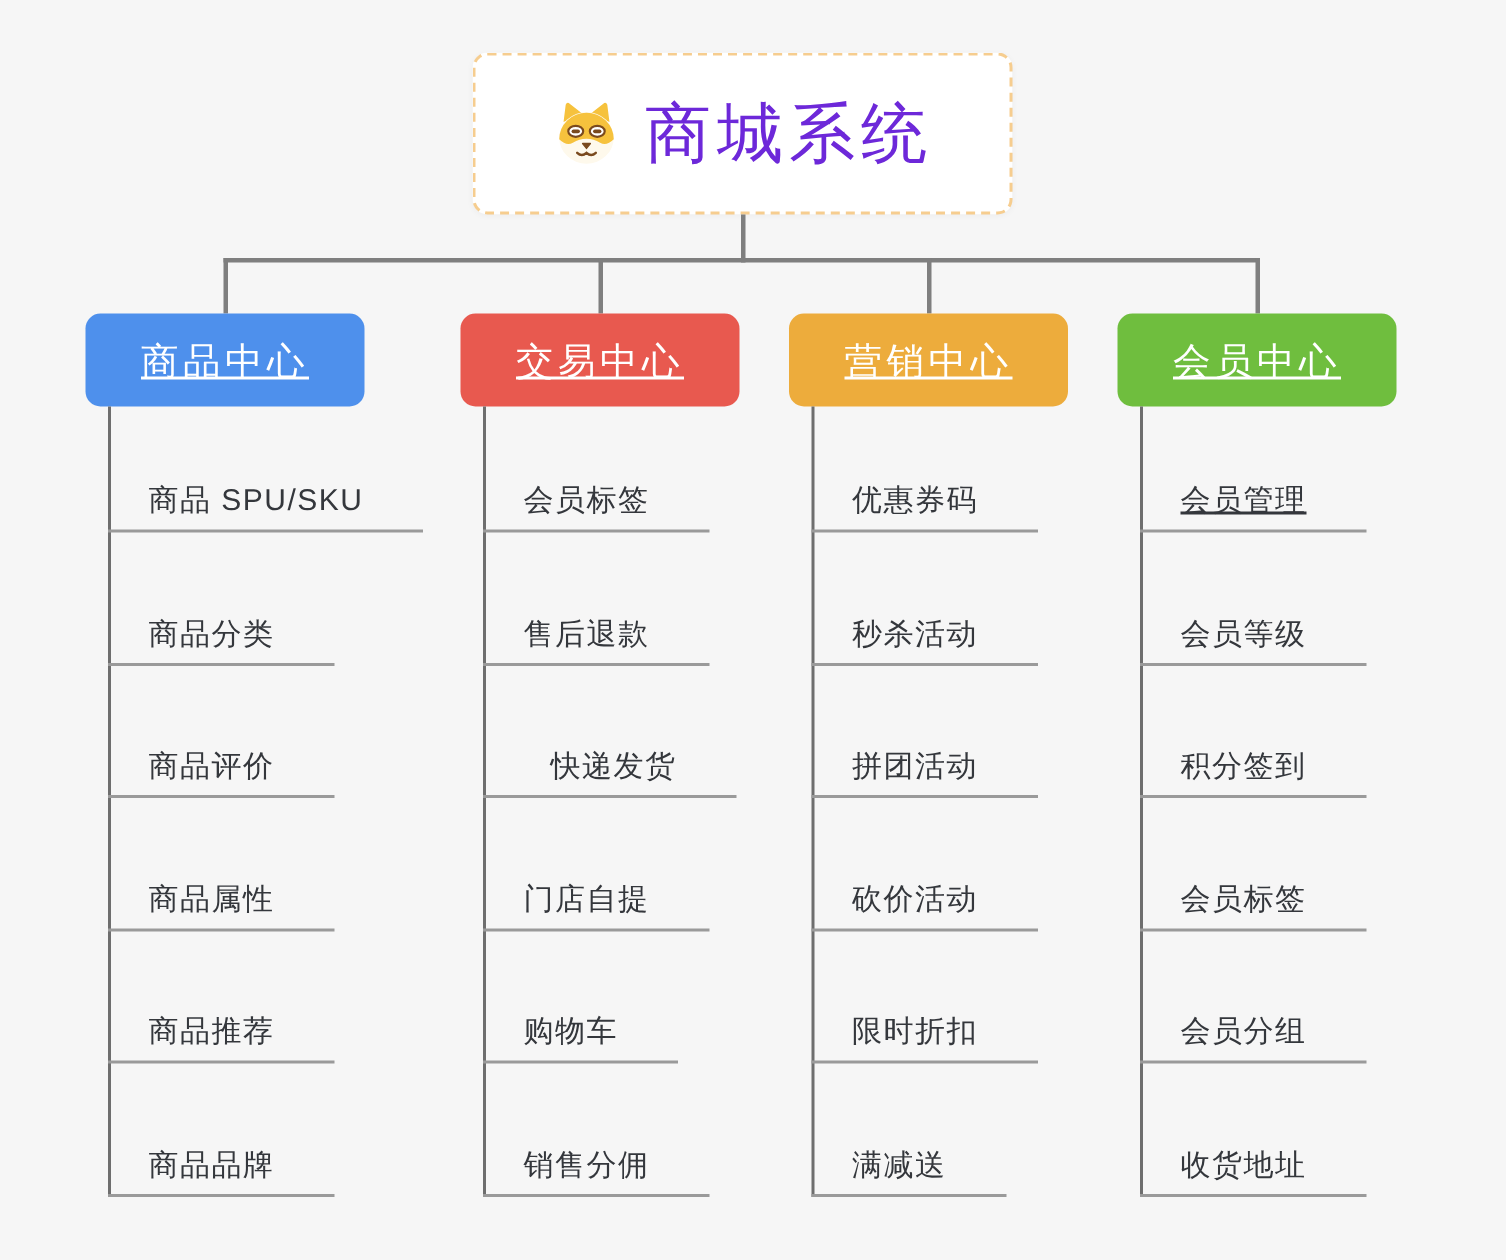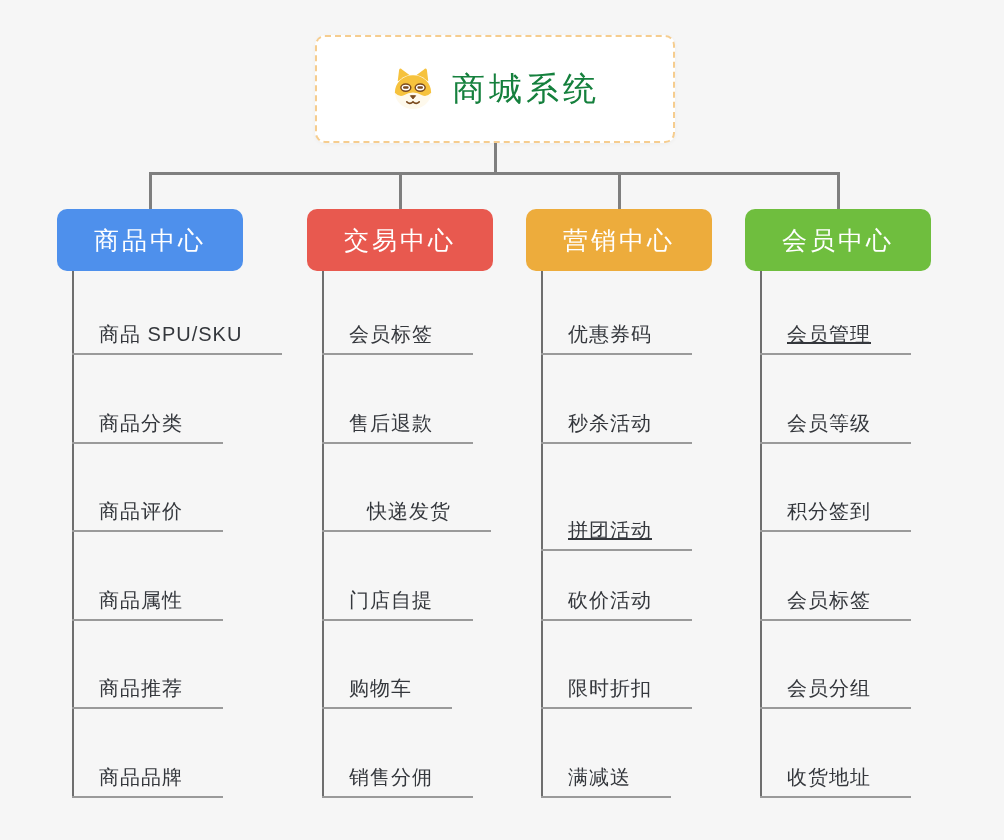--- a/index.html
+++ b/index.html
@@ -7,26 +7,26 @@
     position:relative;width:1004px;height:840px;background:#F6F6F6;
     font-family:"Liberation Sans","DejaVu Sans",sans-serif;overflow:hidden;
   }
   .line{position:absolute;background:#7F7F7F;}
   .root-node{
     position:absolute;left:315px;top:35px;width:360px;height:108px;
     background:#ffffff;border:2px dashed #F6CD8F;border-radius:10px;
     box-sizing:border-box;display:flex;align-items:center;justify-content:center;
     gap:16px;box-shadow:0 1px 4px rgba(0,0,0,0.04);
   }
-  .root-title{font-size:33px;letter-spacing:4px;color:#15803d;}
+  .root-title{font-size:44px;letter-spacing:4px;color:#6d28d9;}
   .branch-header{
     position:absolute;width:186px;height:62px;border-radius:10px;
     display:flex;align-items:center;justify-content:center;top:209px;
   }
-  .branch-label{color:#ffffff;font-size:25px;letter-spacing:3px;}
+  .branch-label{color:#ffffff;font-size:25px;letter-spacing:3px;text-decoration:underline;}
   .col-line{position:absolute;width:2px;background:#6E6E6E;}
   .leaf{
     position:absolute;white-space:nowrap;font-size:20px;color:#34373C;
     line-height:26px;padding:0 40px 6px 27px;border-bottom:2px solid #9A9A9A;
     letter-spacing:1px;
   }
 </style>
 </head>
 <body>
 
@@ -84,21 +84,21 @@
       <div class="leaf" style="left: 322px; top: 675px; border-bottom-color: rgb(154, 154, 154);">购物车</div>
       <div class="leaf" style="left: 322px; top: 764px; border-bottom-color: rgb(154, 154, 154);">销售分佣</div>
   <div>
     <div class="branch-header" style="left: 526px; background: rgb(237, 172, 60);">
       <span class="branch-label">营销中心</span>
     </div>
     <div class="col-line" style="left: 541px; top: 271px; height: 527px;"></div>
   </div>
 <div class="leaf" style="left: 541px; top: 321px; border-bottom-color: rgb(154, 154, 154);">优惠券码</div>
       <div class="leaf" style="left: 541px; top: 410px; border-bottom-color: rgb(154, 154, 154);">秒杀活动</div>
-      <div class="leaf" style="left: 541px; top: 517px; border-bottom-color: rgb(154, 154, 154); text-decoration: underline;">拼团活动</div>
+      <div class="leaf" style="left: 541px; top: 498px; border-bottom-color: rgb(154, 154, 154);">拼团活动</div>
       <div class="leaf" style="left: 541px; top: 587px; border-bottom-color: rgb(154, 154, 154);">砍价活动</div>
       <div class="leaf" style="left: 541px; top: 675px; border-bottom-color: rgb(154, 154, 154);">限时折扣</div>
       <div class="leaf" style="left: 541px; top: 764px; border-bottom-color: rgb(154, 154, 154);">满减送</div>
   <div>
     <div class="branch-header" style="left: 745px; background: rgb(111, 190, 62);">
       <span class="branch-label">会员中心</span>
     </div>
     <div class="col-line" style="left: 760px; top: 271px; height: 527px;"></div>
   </div>
 <div class="leaf" style="left: 760px; top: 321px; border-bottom-color: rgb(154, 154, 154); text-decoration: underline;">会员管理</div>

